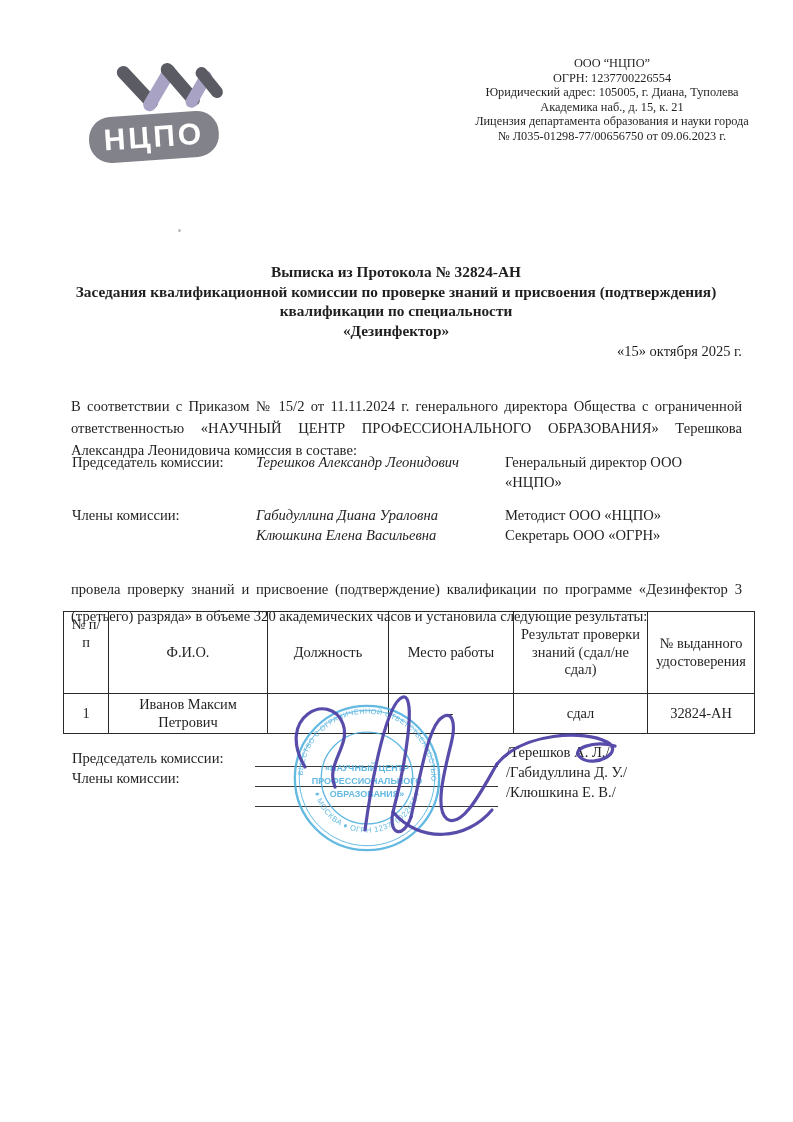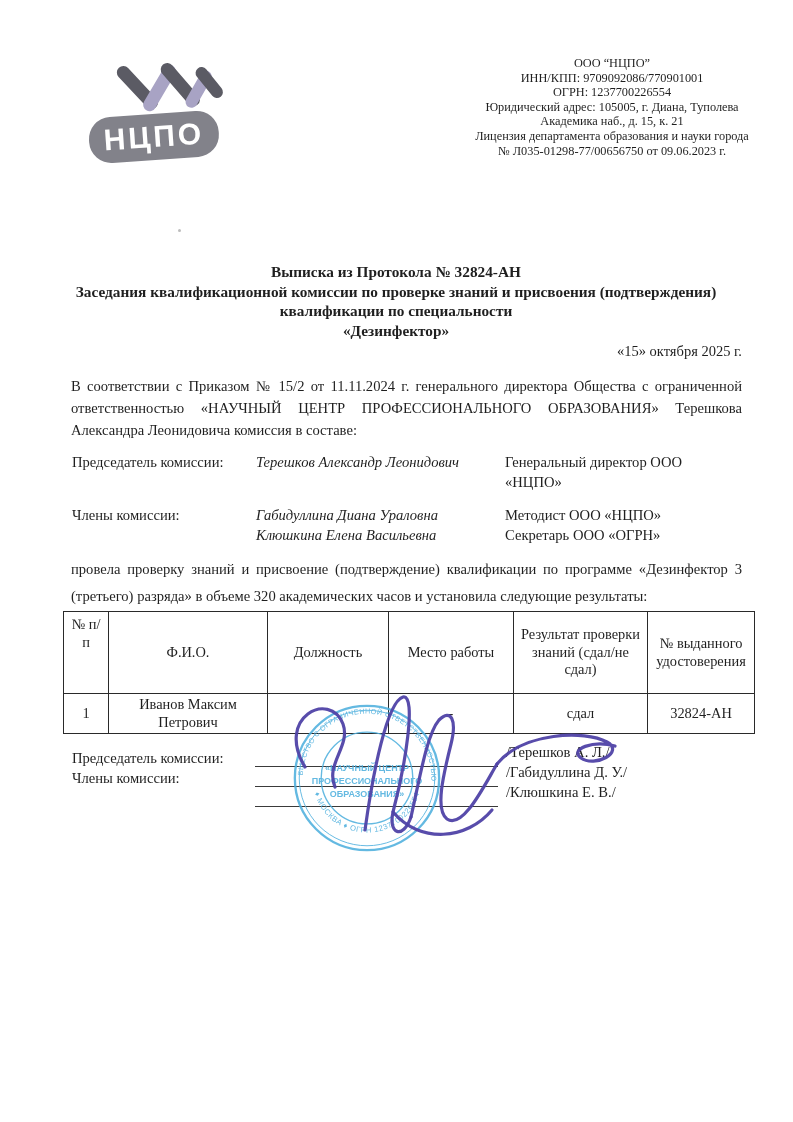--- a/index.html
+++ b/index.html
@@ -34,21 +34,21 @@
   .title-block{
     position:absolute;left:56px;top:262px;width:680px;
     text-align:center;font-weight:bold;font-size:15.3px;line-height:19.7px;
   }
   .doc-date{
     position:absolute;right:51px;top:343px;font-size:14.5px;
   }
   
   .para{
     position:absolute;left:71px;width:671px;
-    font-size:14.6px;line-height:21.8px;text-align:justify;
+    font-size:14.6px;line-height:21.8px;text-align:justify;margin-top:20px;
   }
   .para-intro{top:376px;}
   .para-results{top:556px;line-height:26.5px;}
   
   .commission{position:absolute;left:72px;top:452px;width:670px;font-size:14.6px;}
   .com-row{display:flex;line-height:20px;}
   .com-row.first{margin-bottom:13px;}
   .com-label{width:184px;flex:0 0 auto;}
   .com-name{width:249px;flex:0 0 auto;font-style:italic;}
   .com-role{flex:1 1 auto;}
@@ -97,21 +97,20 @@
       <line x1="118" y1="26" x2="132" y2="46" stroke="var(--logo_dark)" stroke-width="12" stroke-linecap="round"></line>
     </g>
     <g transform="rotate(-4 68 88)">
       <rect x="4" y="64" width="130" height="46" rx="22" fill="var(--logo_badge)"></rect>
       <text class="badge-text" x="69" y="97" text-anchor="middle">НЦПО</text>
     </g>
   </svg>
 
   <div class="company">
     <div>ООО “НЦПО”</div>
-    <div>ИНН/КПП: 9709092086/770901001</div>
     <div>ОГРН: 1237700226554</div>
     <div>Юридический адрес: 105005, г. Диана, Туполева</div>
     <div>Академика наб., д. 15, к. 21</div>
     <div>Лицензия департамента образования и науки города</div>
     <div>№ Л035-01298-77/00656750 от 09.06.2023 г.</div>
   </div>
 
   <div class="speck"></div>
 
   <div class="title-block">

